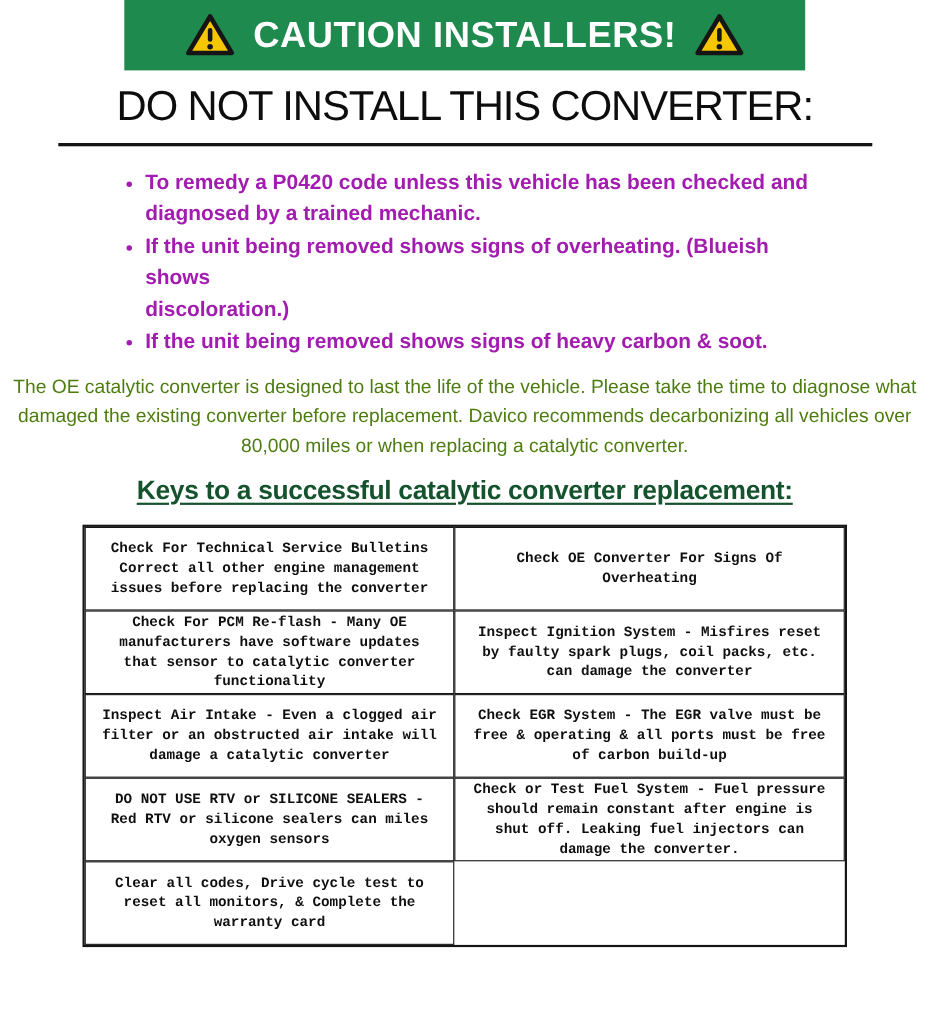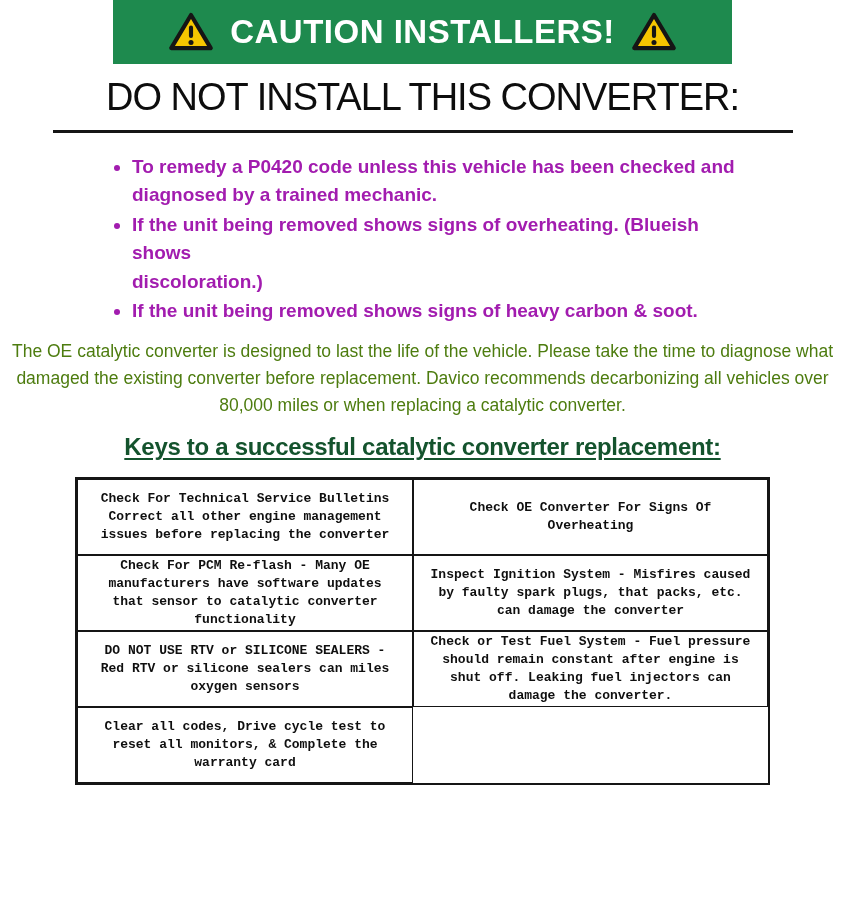--- a/index.html
+++ b/index.html
@@ -161,21 +161,27 @@
         <span>Check For Technical Service Bulletins
 Correct all other engine management issues before replacing the converter</span>
       </div>
     <div class="cell">
         <span>Check OE Converter For Signs Of Overheating</span>
       </div>
     <div class="cell">
         <span>Check For PCM Re-flash - Many OE manufacturers have software updates that sensor to catalytic converter functionality</span>
       </div>
     <div class="cell">
-        <span>Inspect Ignition System - Misfires caused by faulty spark plugs, that packs, etc. can damage the converter</span>
+        <span>Inspect Ignition System - Misfires reset by faulty spark plugs, coil packs, etc. can damage the converter</span>
+      </div>
+    <div class="cell">
+        <span>Inspect Air Intake - Even a clogged air filter or an obstructed air intake will damage a catalytic converter</span>
+      </div>
+    <div class="cell">
+        <span>Check EGR System - The EGR valve must be free &amp; operating &amp; all ports must be free of carbon build-up</span>
       </div>
     <div class="cell">
         <span>DO NOT USE RTV or SILICONE SEALERS - Red RTV or silicone sealers can miles oxygen sensors</span>
       </div>
     <div class="cell">
         <span>Check or Test Fuel System - Fuel pressure should remain constant after engine is shut off.  Leaking fuel injectors can damage the converter.</span>
       </div>
     <div class="cell">
         <span>Clear all codes,  Drive cycle test to reset all monitors, &amp; Complete the warranty card</span>
       </div>

